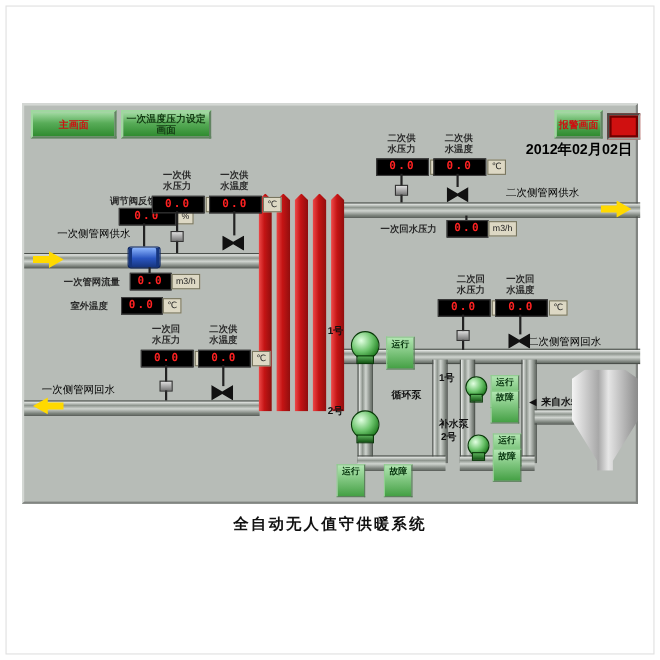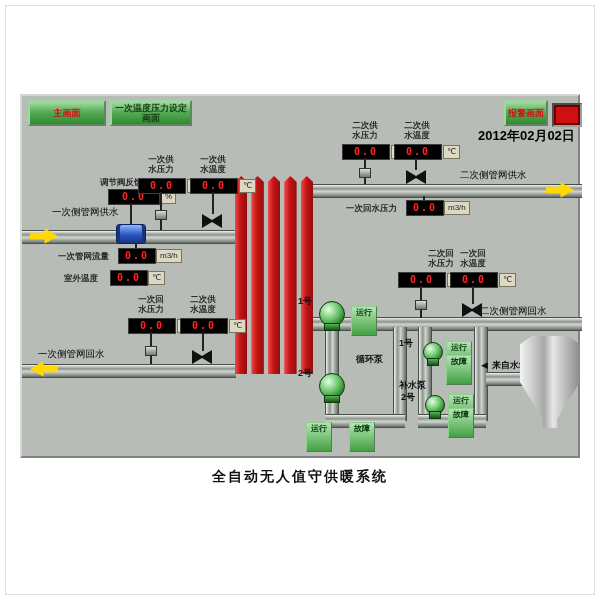--- a/index.html
+++ b/index.html
@@ -154,21 +154,21 @@
   <div class="a chip" style="left:155px;top:223px">bar</div>
   <div class="a stem" style="left:128px;top:236px;height:32px"></div>
   <div class="a sensor" style="left:123px;top:250px"></div>
 
   <div class="a ilabel" style="left:166px;top:198px;width:30px">二次供水温度</div>
   <div class="a disp" style="left:158px;top:222px;width:46px">0.0</div>
   <div class="a chip" style="left:207px;top:223px">℃</div>
   <div class="a stem" style="left:180px;top:236px;height:19px"></div>
   <div class="a cvalve" style="left:170px;top:254px"></div>
 
-  <div class="a ilabel" style="left:404px;top:152px;width:30px">二次回水压力</div>
+  <div class="a ilabel" style="left:391px;top:152px;width:30px">二次回水压力</div>
   <div class="a disp" style="left:376px;top:176px;width:46px">0.0</div>
   <div class="a chip" style="left:425px;top:177px">bar</div>
   <div class="a stem" style="left:398px;top:190px;height:32px"></div>
   <div class="a sensor" style="left:393px;top:204px"></div>
 
   <div class="a ilabel" style="left:436px;top:152px;width:30px">一次回水温度</div>
   <div class="a disp" style="left:428px;top:176px;width:46px">0.0</div>
   <div class="a chip" style="left:477px;top:177px">℃</div>
   <div class="a stem" style="left:450px;top:190px;height:18px"></div>
   <div class="a cvalve" style="left:440px;top:207px"></div>

